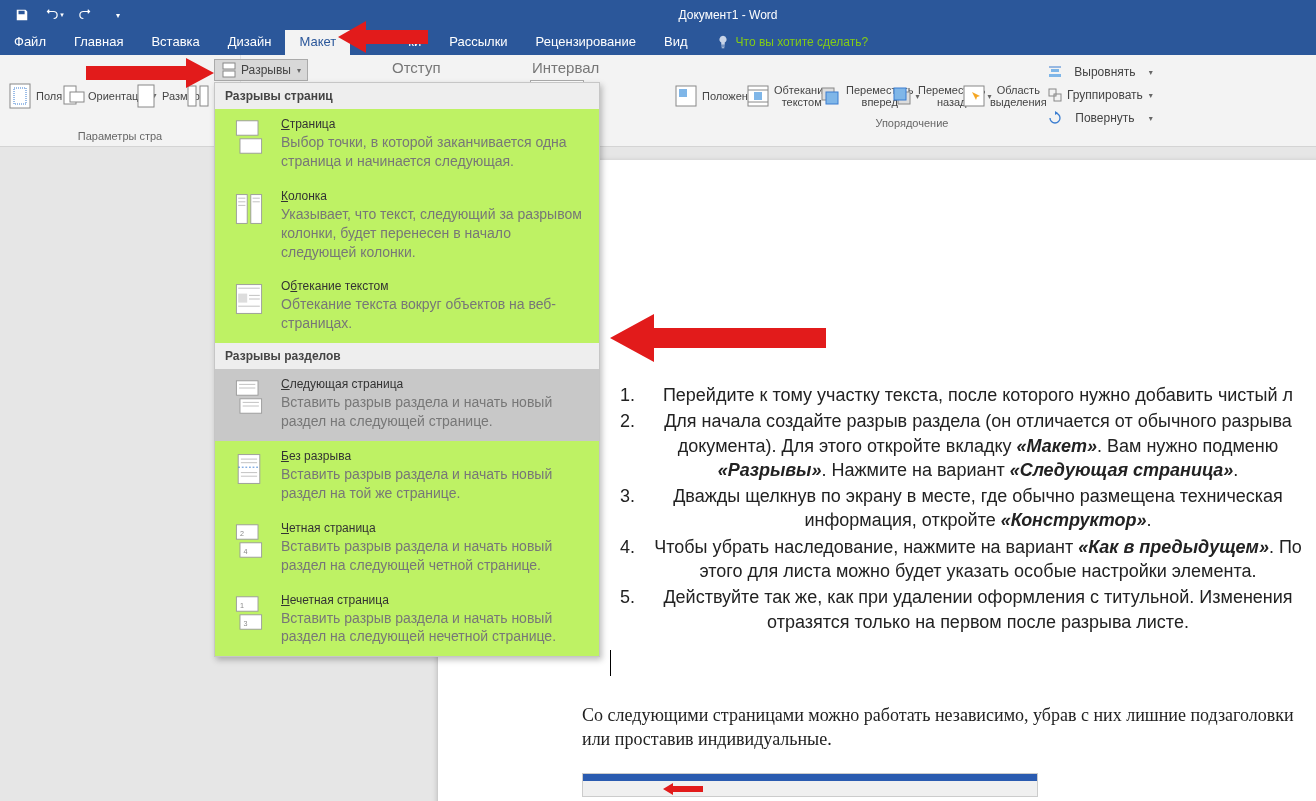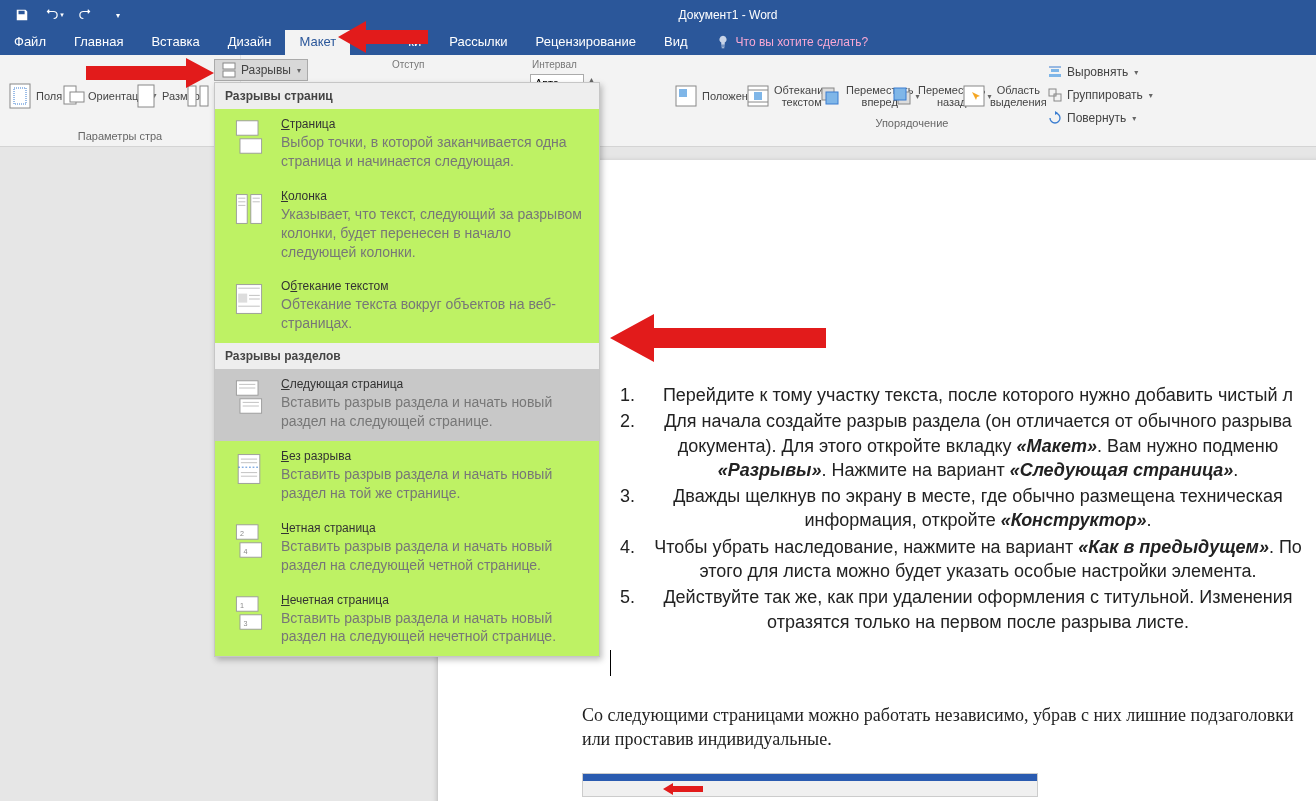--- a/index.html
+++ b/index.html
@@ -9,43 +9,43 @@
   .title-bar { background: #2b579a; color: #fff; height: 30px; display: flex; align-items: center; font-size: 12px; }
   .qat { display: flex; align-items: center; gap: 4px; padding: 0 8px; }
   .qat-btn { width: 28px; height: 24px; display: flex; align-items: center; justify-content: center; color: #fff; }
   .qat-btn svg { width: 14px; height: 14px; }
   .title-center { flex: 1; text-align: center; }
 
   
   .tab-strip { background: #2b579a; height: 25px; display: flex; align-items: flex-end; font-size: 13px; color: #fff; }
   .tab { padding: 4px 14px 6px; cursor: pointer; }
   .tab.active { background: #f3f3f3; color: #2b579a; }
-  .tell-me { display: flex; align-items: center; gap: 6px; color: #f9a8d4; font-size: 12px; padding: 0 14px 6px; }
+  .tell-me { display: flex; align-items: center; gap: 6px; color: #84cc16; font-size: 12px; padding: 0 14px 6px; }
   .tell-me svg { width: 14px; height: 14px; }
 
   
   .ribbon { background: #f3f3f3; border-bottom: 1px solid #d4d4d4; height: 92px; display: flex; position: relative; }
   .ribbon-group { display: flex; flex-direction: column; align-items: center; padding: 4px 6px 2px; border-right: 1px solid #e1e1e1; }
   .ribbon-group-items { display: flex; gap: 2px; flex: 1; }
   .ribbon-btn { display: flex; align-items: center; justify-content: flex-start; width: 50px; font-size: 11px; color: #444; text-align: center; padding-top: 4px; gap: 2px; }
   .ribbon-btn.wide { width: 72px; }
   .ribbon-btn .icon-box { width: 32px; height: 32px; display: flex; align-items: center; justify-content: center; }
   .ribbon-btn .icon-box svg { width: 28px; height: 28px; }
   .ribbon-btn .drop { font-size: 8px; color: #666; }
   .ribbon-group-label { font-size: 11px; color: #666; padding: 2px 0; }
 
-  .ribbon-small-btn { display: flex; align-items: center; gap: 4px; font-size: 12px; color: #444; padding: 2px 6px; border: 1px solid transparent; }
+  .ribbon-small-btn { display: flex; align-items: center; gap: 4px; font-size: 12px; color: #444; padding: 2px 6px; border: 1px solid transparent; justify-content: space-between; }
   .ribbon-small-btn svg { width: 16px; height: 16px; }
   .ribbon-small-btn .drop { font-size: 8px; color: #666; margin-left: 2px; }
 
   .breaks-btn-host { position: absolute; left: 214px; top: 4px; }
 
   .indent-group { position: absolute; left: 390px; top: 4px; width: 140px; }
   .spacing-group { position: absolute; left: 530px; top: 4px; width: 140px; }
-  .group-header { font-size: 10px; color: #777; padding-left: 2px; }
+  .group-header { font-size: 15px; color: #777; padding-left: 2px; }
   .spinner-row { display: flex; align-items: center; gap: 4px; margin-top: 4px; }
   .spinner-row input { width: 54px; font-size: 11px; padding: 2px 4px; border: 1px solid #ababab; background: #fff; }
   .spinner-arrows { display: flex; flex-direction: column; font-size: 7px; color: #666; }
 
   .arrange-group { position: absolute; left: 672px; top: 4px; display: flex; }
   .stack-group { display: flex; flex-direction: column; gap: 1px; margin-left: 8px; padding-top: 2px; }
 
   
   .dropdown { position: absolute; left: 214px; top: 82px; width: 386px; background: #bef264; border: 1px solid #c6c6c6; box-shadow: 2px 3px 6px rgba(0,0,0,0.25); z-index: 50; font-size: 12px; }
   .dd-section-header { background: #eeeeee; color: #444; font-weight: 600; padding: 6px 10px; }

